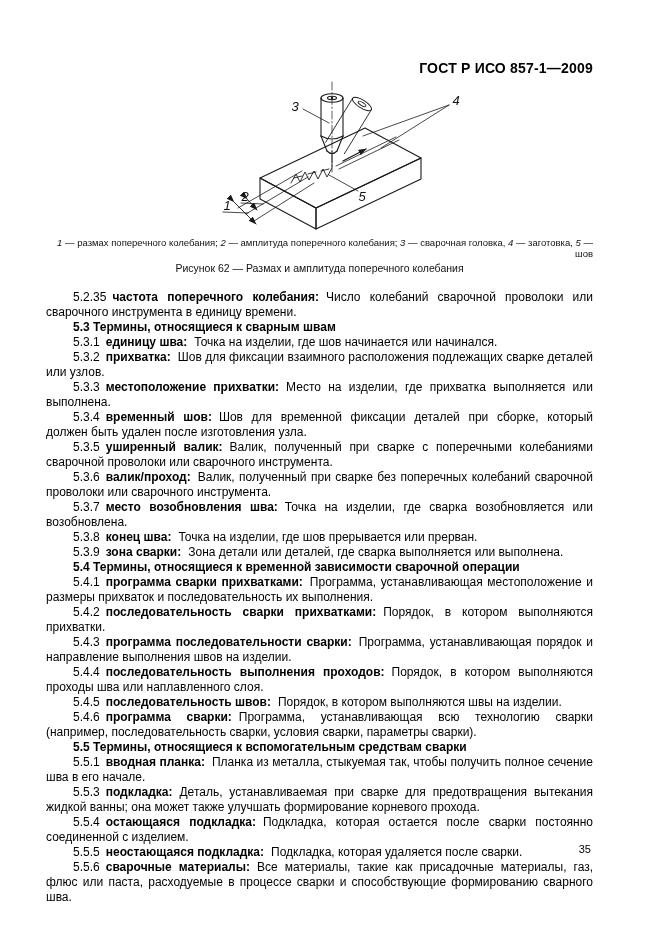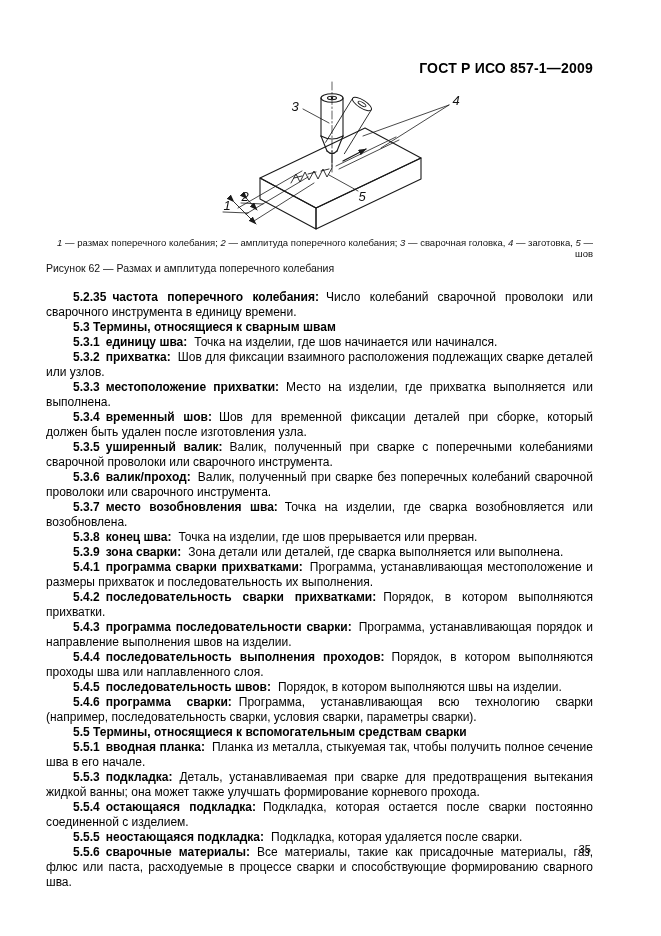--- a/index.html
+++ b/index.html
@@ -13,28 +13,28 @@
   }
   .figure-svg{position:absolute;left:190px;top:78px;width:280px;height:160px;}
   .figure-svg text{font-family:"Liberation Sans",sans-serif;font-style:italic;font-size:13px;fill:#111;}
   .legend{
     position:absolute;left:46px;top:237px;width:547px;
     font-size:9.5px;text-align:right;color:#111;
   }
   .legend i{font-style:italic;}
   .fig-caption{
     position:absolute;left:46px;top:262px;width:547px;
-    font-size:10.5px;text-align:left;color:#111;
+    font-size:10.5px;text-align:center;color:#111;
   }
   .content{
     position:absolute;left:46px;top:290px;width:547px;
     font-size:12px;line-height:15px;text-align:justify;
   }
   .para{margin:0;text-indent:27px;}
-  .para .num{font-weight:bold;}
+  .para .num{font-weight:normal;}
   .para b.term{margin:0 7px 0 6px;}
   .para.heading{font-weight:normal;}
   .page-number{
     position:absolute;top:843px;right:70px;font-size:11px;
   }
 </style>
 </head>
 <body>
 
 <div class="doc-header">ГОСТ Р ИСО 857-1—2009</div>
@@ -123,20 +123,21 @@
     <p class="para heading"><b>5.3  Термины, относящиеся к сварным швам</b></p>
     <p class="para"><span class="num">5.3.1</span><b class="term">единицу шва:</b><span>Точка на изделии, где шов начинается или начинался.</span></p>
     <p class="para"><span class="num">5.3.2</span><b class="term">прихватка:</b><span>Шов для фиксации взаимного расположения подлежащих сварке деталей или узлов.</span></p>
     <p class="para"><span class="num">5.3.3</span><b class="term">местоположение прихватки:</b><span>Место на изделии, где прихватка выполняется или выполнена.</span></p>
     <p class="para"><span class="num">5.3.4</span><b class="term">временный шов:</b><span>Шов для временной фиксации деталей при сборке, который должен быть удален после изготовления узла.</span></p>
     <p class="para"><span class="num">5.3.5</span><b class="term">уширенный валик:</b><span>Валик, полученный при сварке с поперечными колебаниями сварочной проволоки или сварочного инструмента.</span></p>
     <p class="para"><span class="num">5.3.6</span><b class="term">валик/проход:</b><span>Валик, полученный при сварке без поперечных колебаний сварочной проволоки или сварочного инструмента.</span></p>
     <p class="para"><span class="num">5.3.7</span><b class="term">место возобновления шва:</b><span>Точка на изделии, где сварка возобновляется или возобновлена.</span></p>
     <p class="para"><span class="num">5.3.8</span><b class="term">конец шва:</b><span>Точка на изделии, где шов прерывается или прерван.</span></p>
     <p class="para"><span class="num">5.3.9</span><b class="term">зона сварки:</b><span>Зона детали или деталей, где сварка выполняется или выполнена.</span></p>
+    <p class="para heading"><b>5.4  Термины, относящиеся к временной зависимости сварочной операции</b></p>
     <p class="para"><span class="num">5.4.1</span><b class="term">программа сварки прихватками:</b><span>Программа, устанавливающая местоположение и размеры прихваток и последовательность их выполнения.</span></p>
     <p class="para"><span class="num">5.4.2</span><b class="term">последовательность сварки прихватками:</b><span>Порядок, в котором выполняются прихватки.</span></p>
     <p class="para"><span class="num">5.4.3</span><b class="term">программа последовательности сварки:</b><span>Программа, устанавливающая порядок и направление выполнения швов на изделии.</span></p>
     <p class="para"><span class="num">5.4.4</span><b class="term">последовательность выполнения проходов:</b><span>Порядок, в котором выполняются проходы шва или наплавленного слоя.</span></p>
     <p class="para"><span class="num">5.4.5</span><b class="term">последовательность швов:</b><span>Порядок, в котором выполняются швы на изделии.</span></p>
     <p class="para"><span class="num">5.4.6</span><b class="term">программа сварки:</b><span>Программа, устанавливающая всю технологию сварки (например, последовательность сварки, условия сварки, параметры сварки).</span></p>
     <p class="para heading"><b>5.5  Термины, относящиеся к вспомогательным средствам сварки</b></p>
     <p class="para"><span class="num">5.5.1</span><b class="term">вводная планка:</b><span>Планка из металла, стыкуемая так, чтобы получить полное сечение шва в его начале.</span></p>
     <p class="para"><span class="num">5.5.3</span><b class="term">подкладка:</b><span>Деталь, устанавливаемая при сварке для предотвращения вытекания жидкой ванны; она может также улучшать формирование корневого прохода.</span></p>
     <p class="para"><span class="num">5.5.4</span><b class="term">остающаяся подкладка:</b><span>Подкладка, которая остается после сварки постоянно соединенной с изделием.</span></p>

